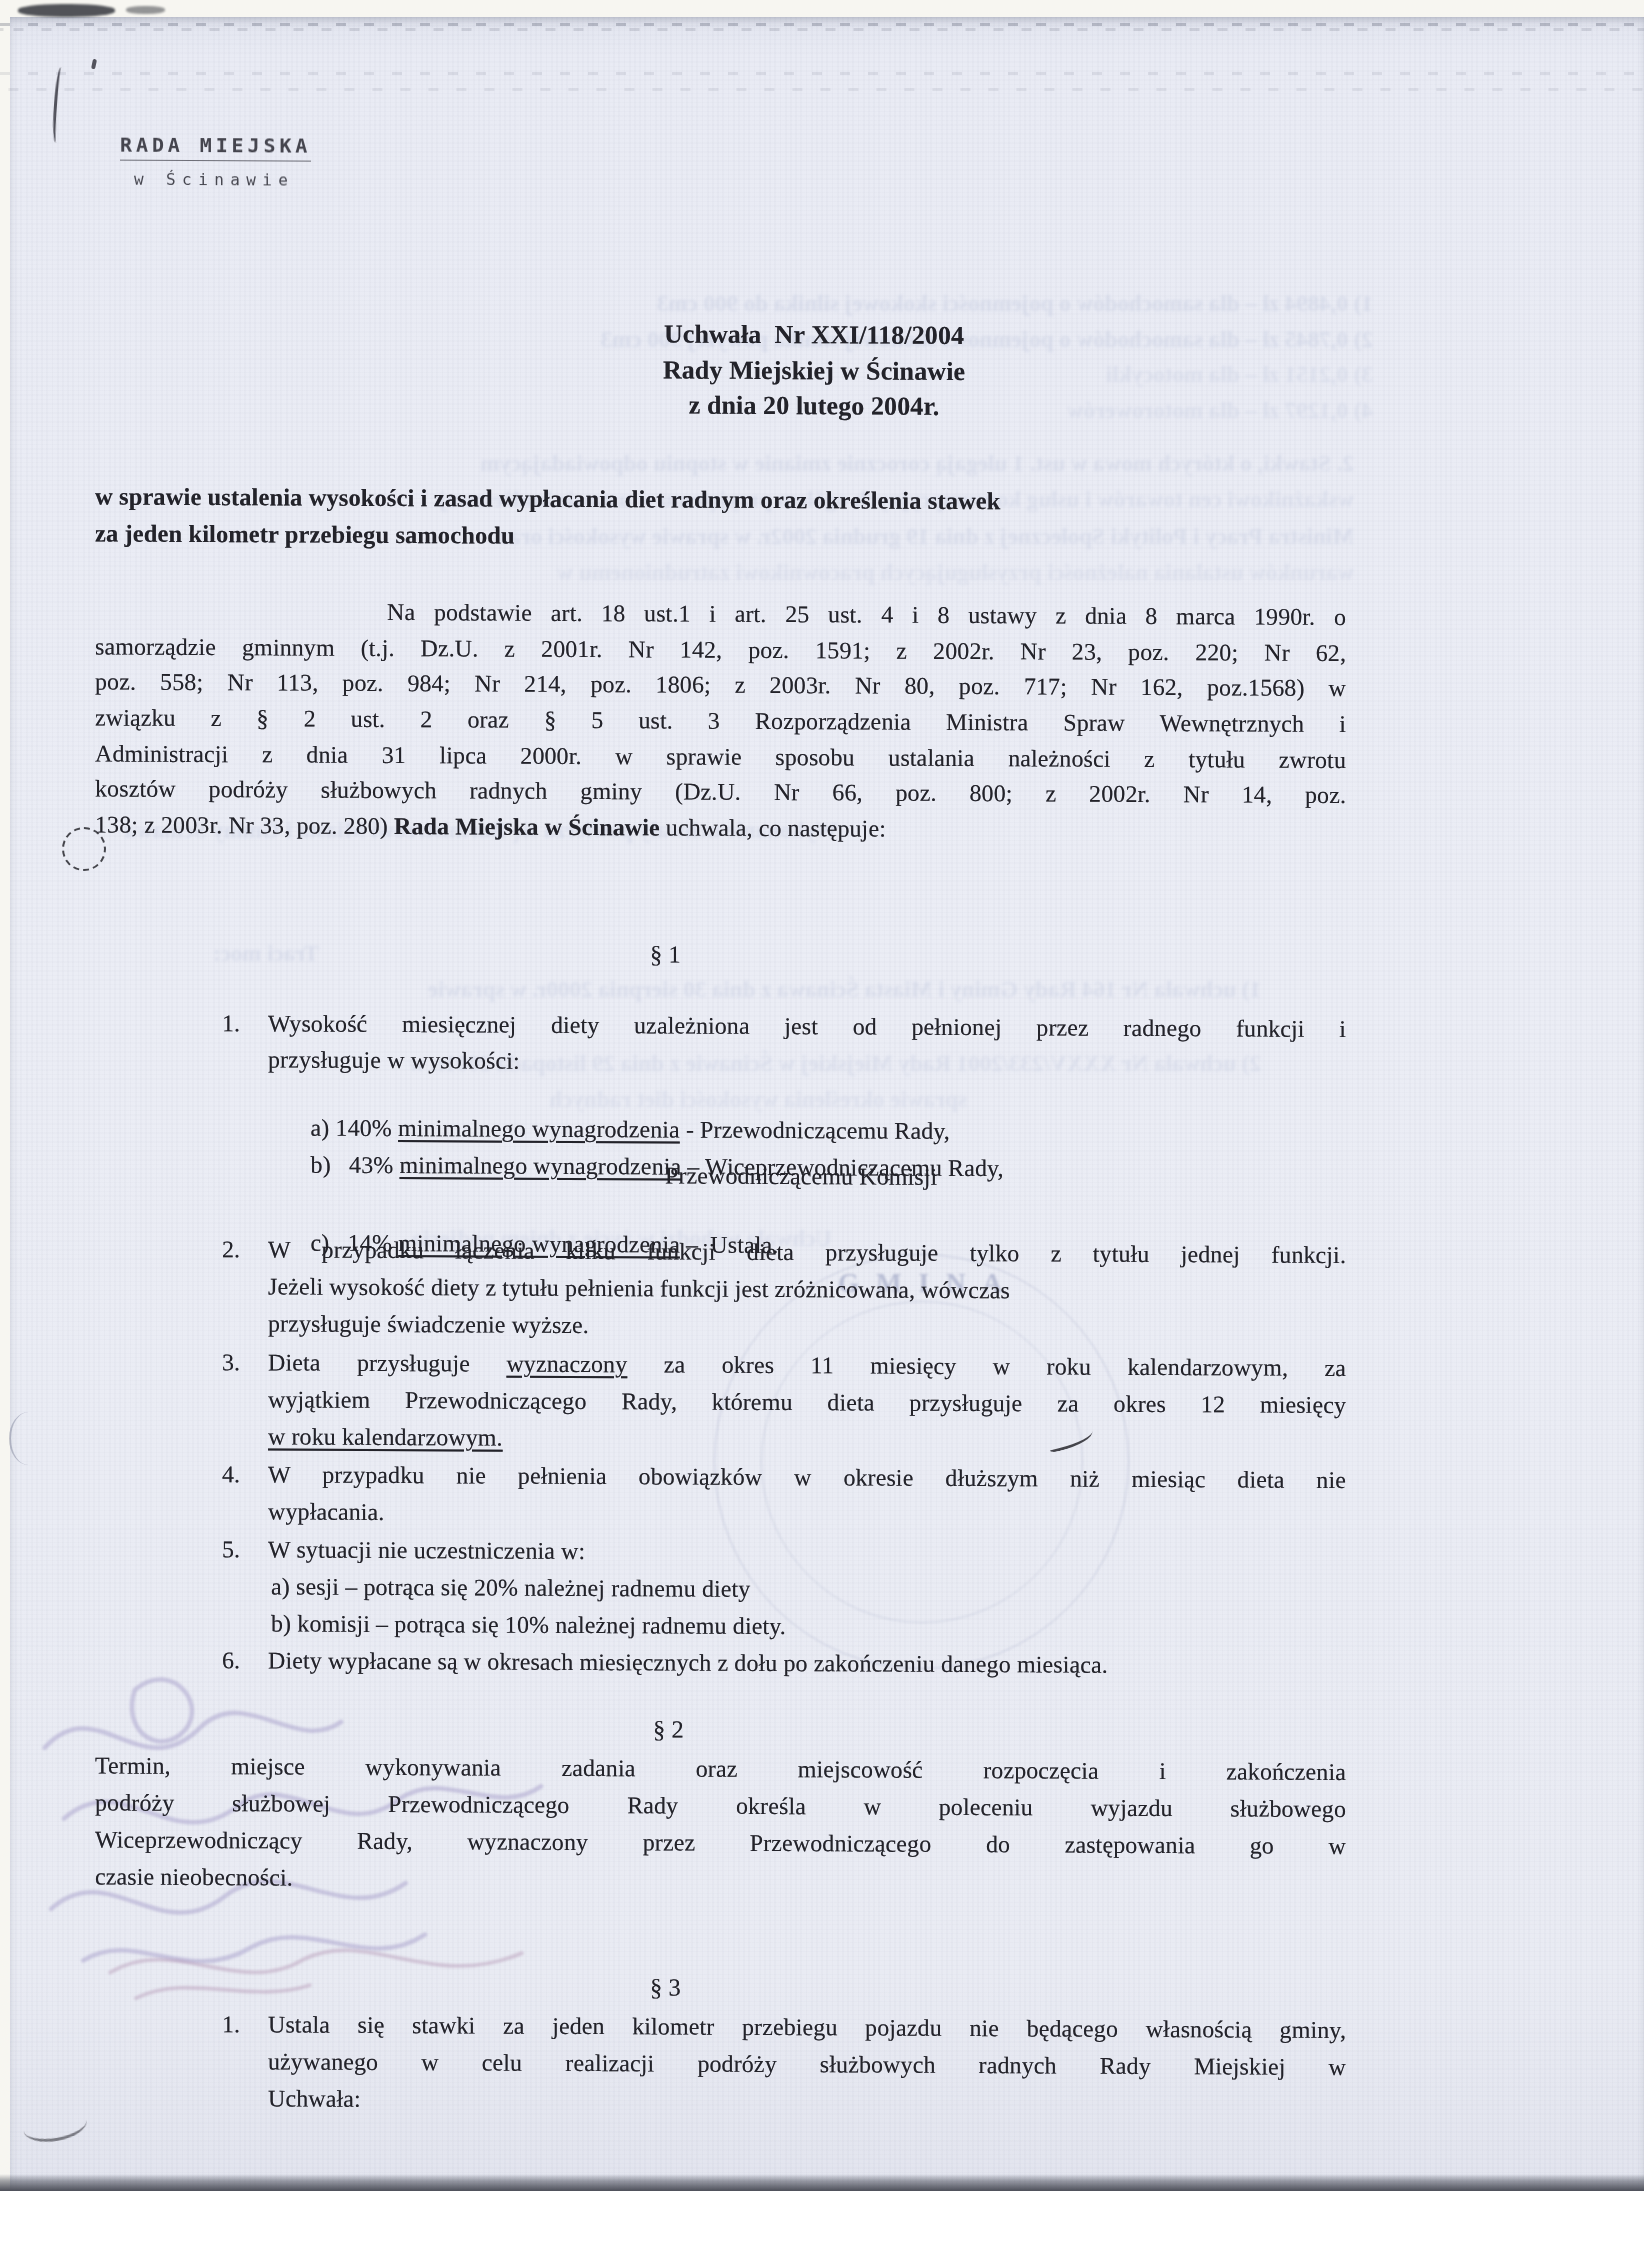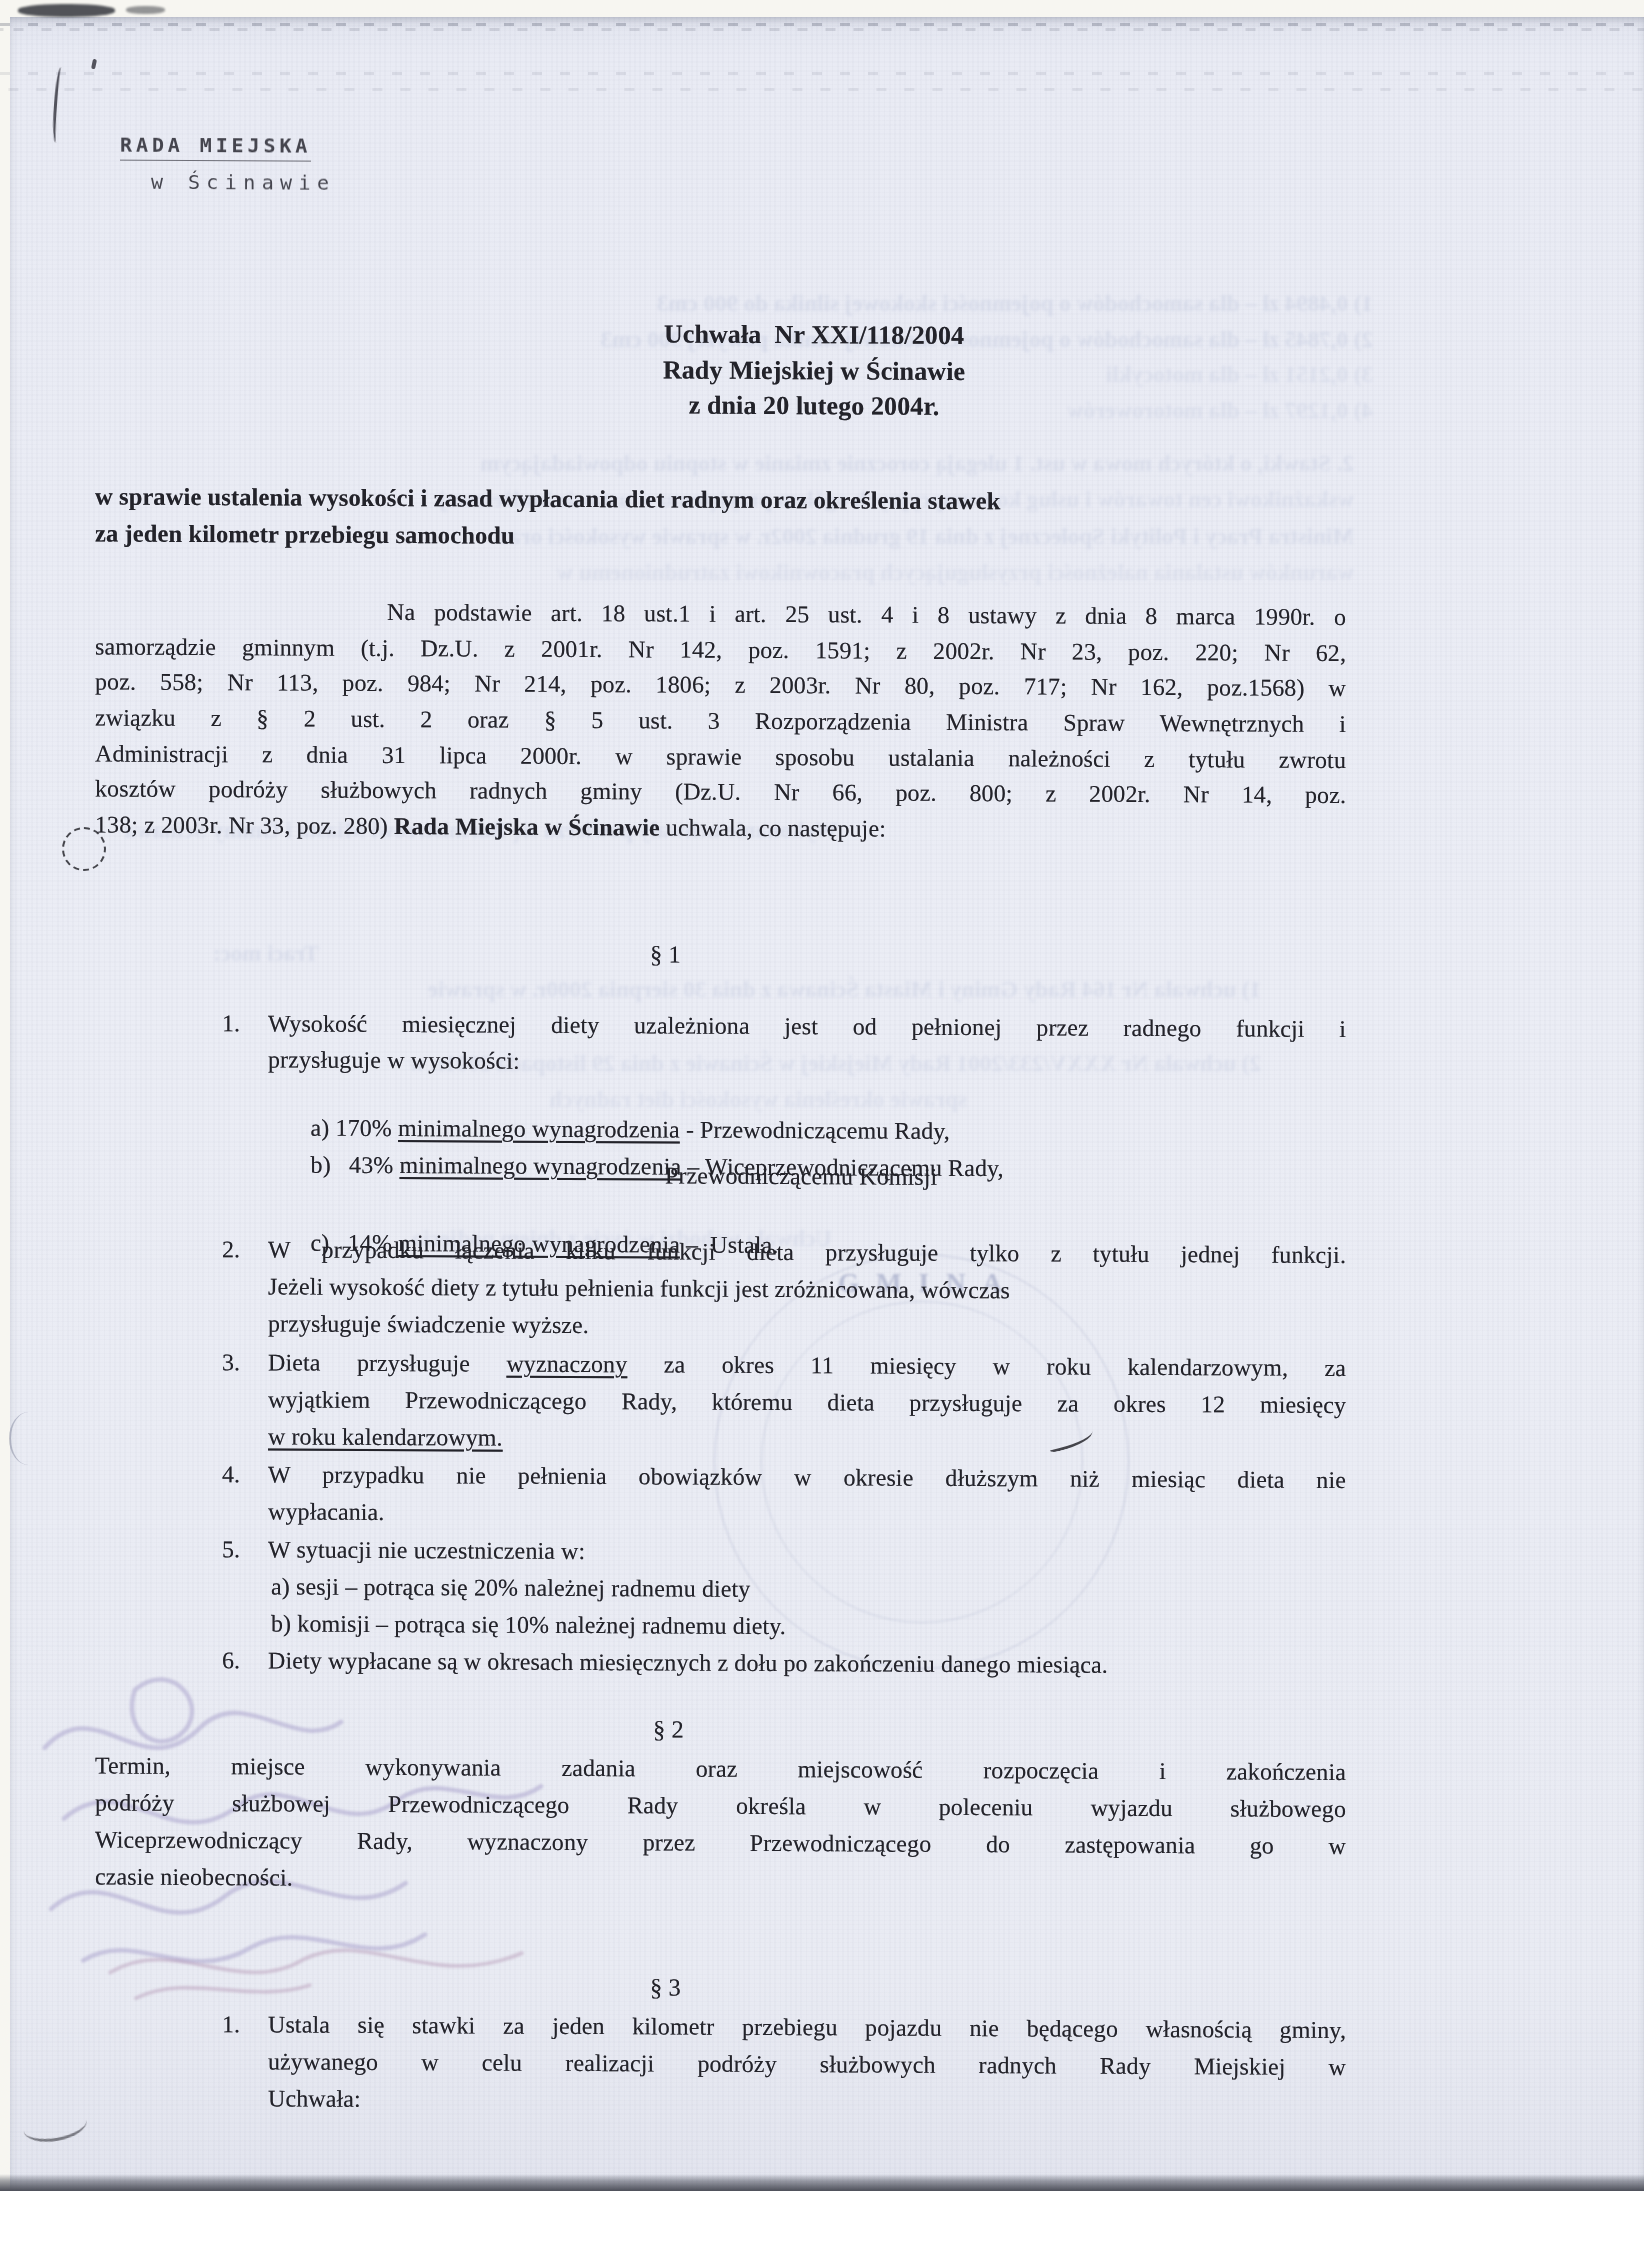--- a/index.html
+++ b/index.html
@@ -23,21 +23,21 @@
   .b{font-weight:700;}
   .u{text-decoration:underline;text-decoration-thickness:1.6px;text-underline-offset:3.9px;}
   .title-line{font-weight:700;font-size:26px;line-height:35px;text-align:center;white-space:pre;}
   .head{font-size:24.5px;}
   .subject{font-weight:700;font-size:24.5px;line-height:37px;}
 
   .stamp-hdr{position:absolute;font-family:"DejaVu Sans Mono",monospace;color:#2f2f38;
              filter:blur(0.3px);opacity:.88;}
   .stamp-hdr-l1{left:120px;top:132px;font-size:20px;letter-spacing:3.9px;font-weight:700;
                 border-bottom:1.9px solid rgba(47,47,56,.75);padding-bottom:3.2px;}
-  .stamp-hdr-l2{left:151px;top:169px;font-size:20px;letter-spacing:6.4px;}
+  .stamp-hdr-l2{left:134px;top:169px;font-size:16px;letter-spacing:6.4px;}
 
   .bleed{position:absolute;transform:scaleX(-1);filter:blur(1.5px);font-weight:700;
          font-size:23px;color:#c9cfe2;white-space:nowrap;}
 
   .ring{position:absolute;border-radius:50%;filter:blur(1px);}
   .stamp-word{position:absolute;font-size:27px;font-weight:700;color:rgba(128,138,178,.45);
               letter-spacing:17px;filter:blur(1.3px);}
 
   .dashrow{position:absolute;left:0;right:0;height:2.6px;filter:blur(0.6px);
            background:repeating-linear-gradient(90deg, rgba(70,75,95,.5) 0 10.3px, transparent 10.3px 28px);}
@@ -126,21 +126,21 @@
       <span>138; z 2003r. Nr 33, poz. 280) </span><span class="b">Rada Miejska w Ścinawie</span><span> uchwala, co następuje:</span>
     </div>
 
     <div class="line head" style="left:650px;top:935px;">§ 1</div>
 
     <div class="line" style="left:222px;top:1007px;">1.</div>
     <div class="line just" style="left:268px;top:1007px;width:1078px;">Wysokość miesięcznej diety uzależniona jest od pełnionej przez radnego funkcji i</div>
     <div class="line" style="left:268px;top:1043px;">przysługuje w wysokości:</div>
 
     <div class="line pre" style="left:274px;top:1080px;">
-      <span>a) 170% </span><span class="u">minimalnego wynagrodzenia</span><span> - Przewodniczącemu Rady,</span>
+      <span>a) 140% </span><span class="u">minimalnego wynagrodzenia</span><span> - Przewodniczącemu Rady,</span>
     </div>
     <div class="line pre" style="left:274px;top:1117px;">
       <span>b)   43% </span><span class="u">minimalnego wynagrodzenia</span><span> – Wiceprzewodniczącemu Rady,</span>
     </div>
     <div class="line" style="left:665px;top:1157px;">Przewodniczącemu Komisji</div>
     <div class="line pre" style="left:274px;top:1195px;">
       <span>c)   14% </span><span class="u">minimalnego wynagrodzenia</span><span> –  Ustala.</span>
     </div>
 
     <div class="line" style="left:222px;top:1233px;">2.</div>

